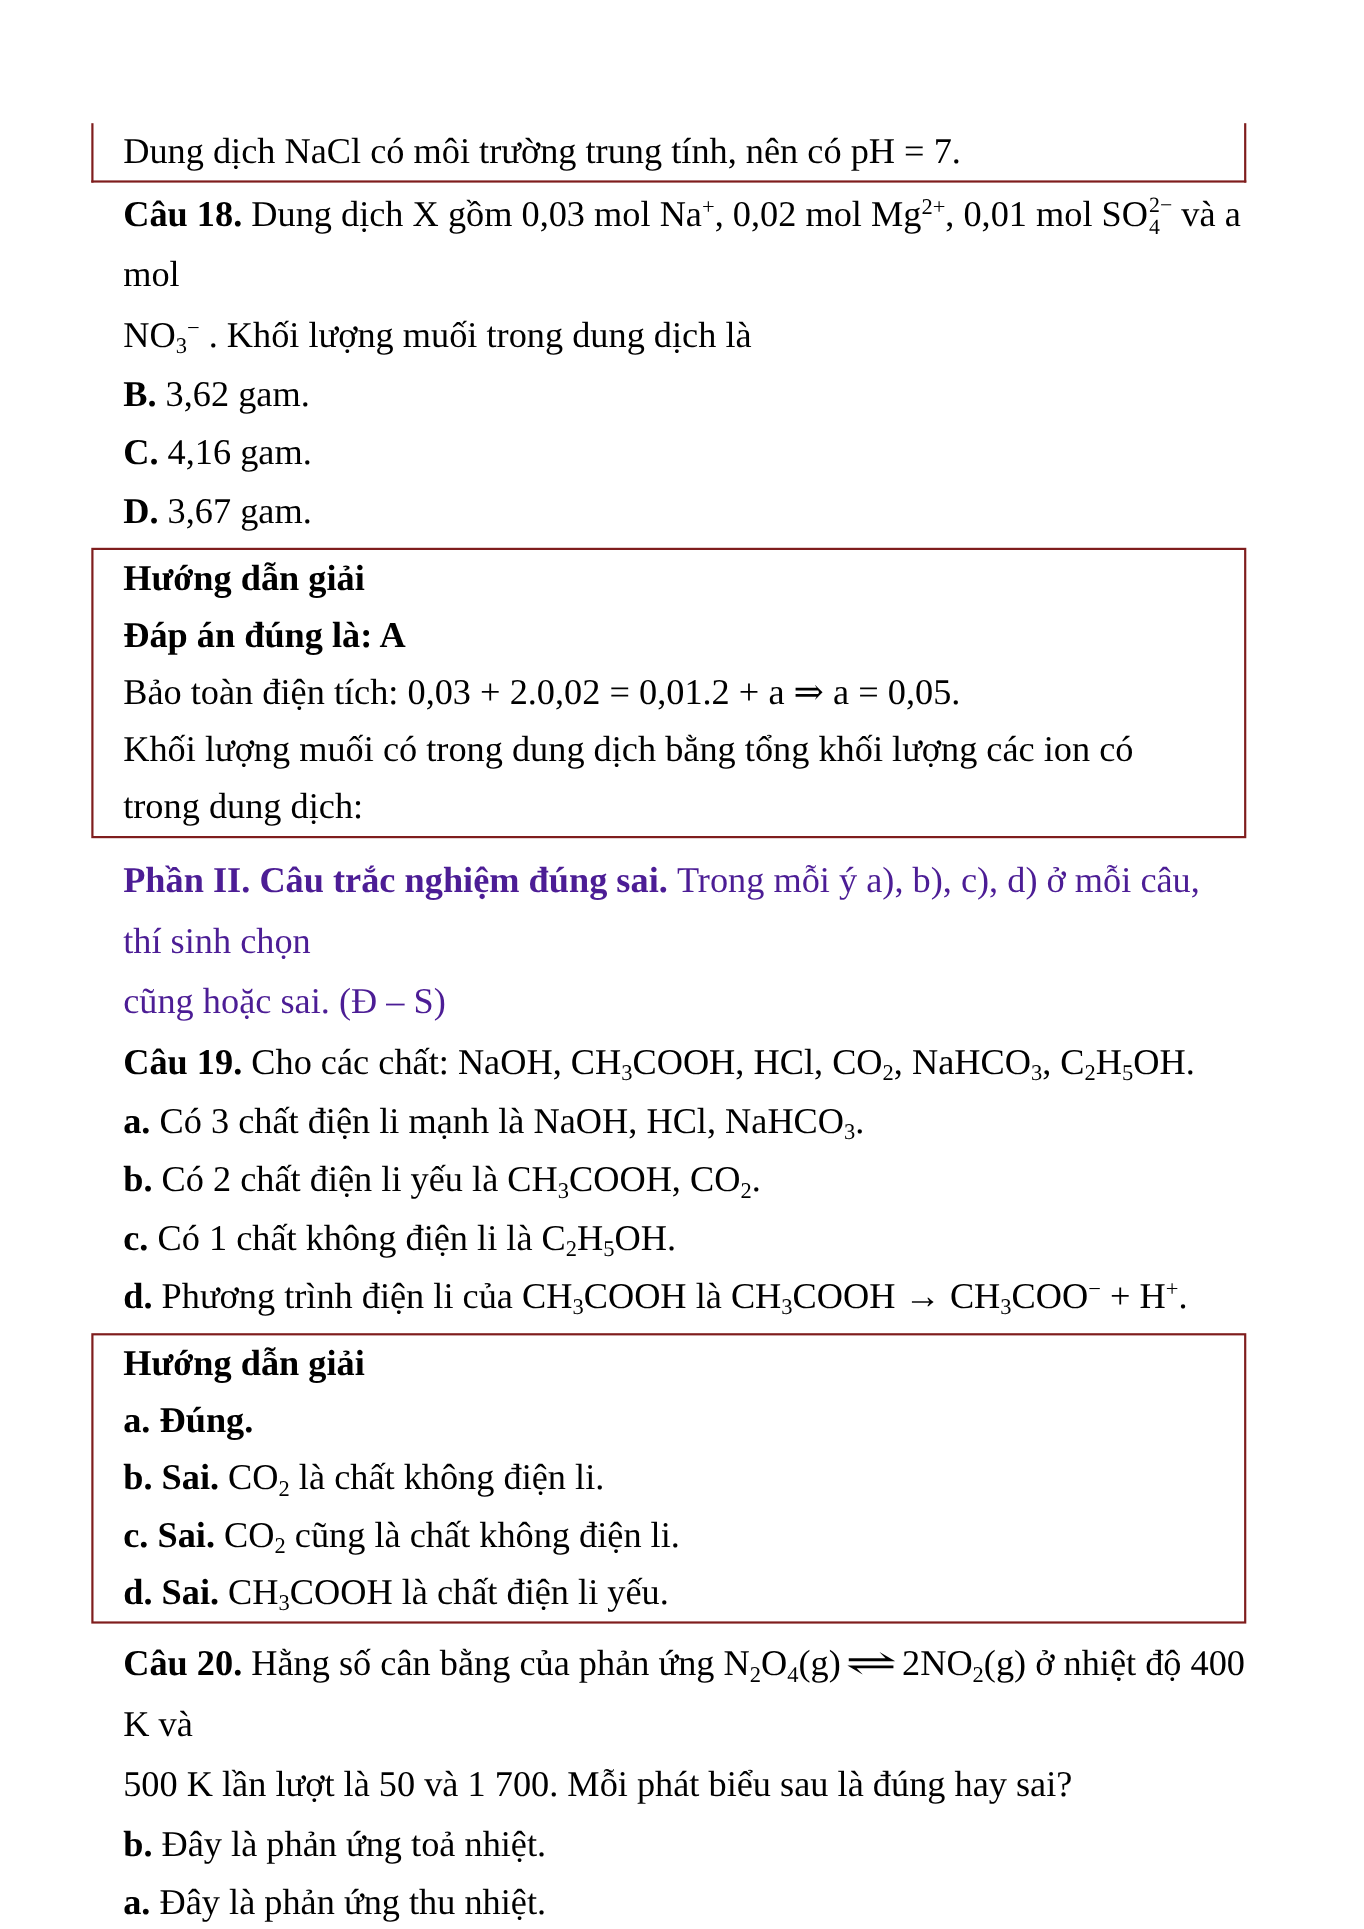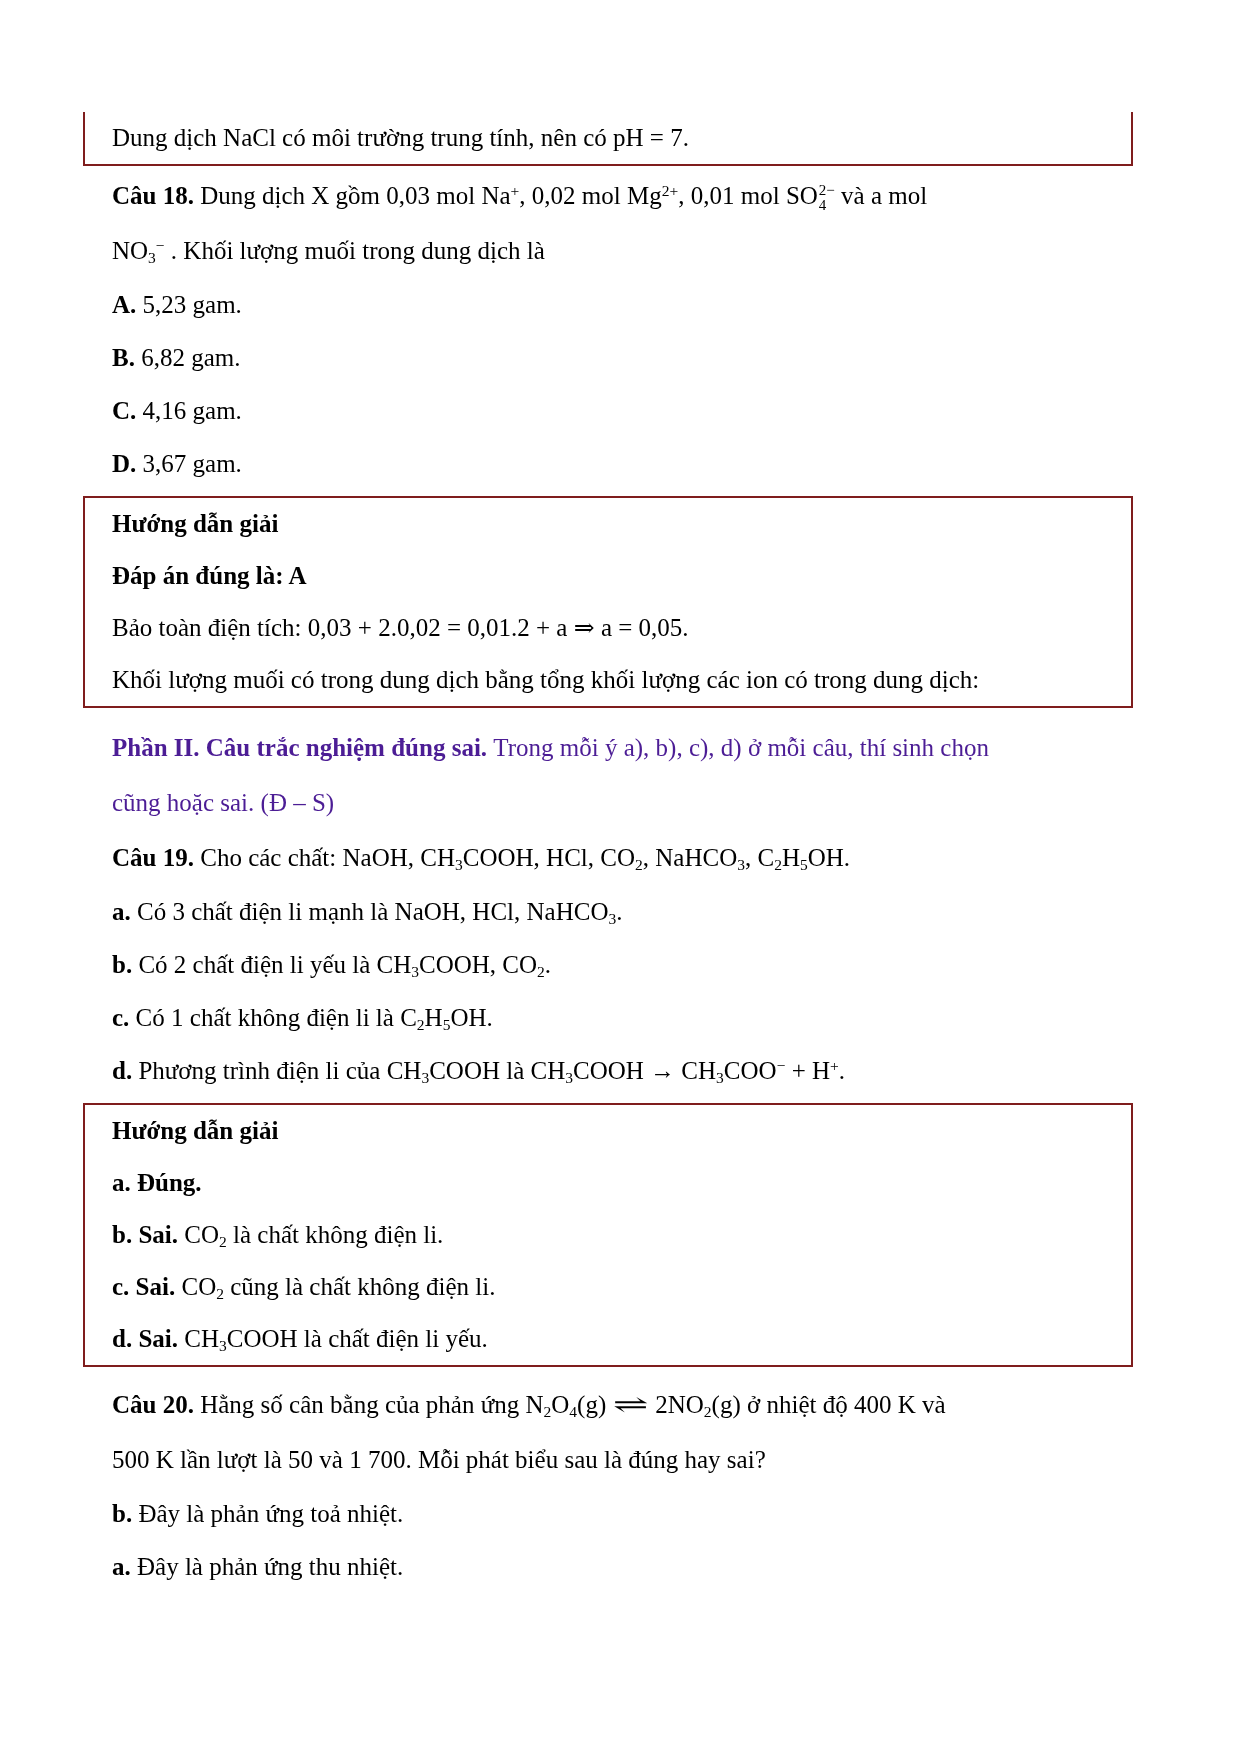--- a/index.html
+++ b/index.html
@@ -8,21 +8,21 @@
     padding: 0;
     background: #ffffff;
   }
   .page {
     position: relative;
     width: 1140px;
     height: 1754px;
     background: #ffffff;
     overflow: hidden;
     font-family: "Liberation Serif", "DejaVu Serif", serif;
-    font-size: 25px;
+    font-size: 33px;
     color: #000000;
   }
   .content {
     width: 1050px;
     margin-left: 83px;
     padding-top: 112px;
     box-sizing: border-box;
   }
   .para {
     margin: 0;
@@ -85,22 +85,21 @@
 <body>
 
 <div class="page">
   <div class="content">
 
     <div class="box carryover">
       <p class="line"><span class="seg-n">Dung dịch NaCl có môi trường trung tính, nên có pH = 7.</span></p>
     </div>
 
     <p class="para q18-block"><span class="seg-b">Câu 18.</span><span class="seg-n"> Dung dịch X gồm 0,03 mol Na</span><span class="seg-sup">+</span><span class="seg-n">, 0,02 mol Mg</span><span class="seg-sup">2+</span><span class="seg-n">, 0,01 mol SO</span><span class="seg-stack"><span class="st-top">2−</span><span class="st-bot">4</span></span><span class="seg-n"> và a mol</span><br><span class="seg-n">NO</span><span class="seg-sub">3</span><span class="seg-sup">−</span><span class="seg-n"> . Khối lượng muối trong dung dịch là</span></p>
-    <p class="para opt"><span class="seg-b">A.</span><span class="seg-n"> 5,23 gam.</span></p>
-    <p class="para opt"><span class="seg-b">B.</span><span class="seg-n"> 6,82 gam.</span></p>
+    <p class="para opt"><span class="seg-b">B.</span><span class="seg-n"> 3,62 gam.</span></p>
     <p class="para opt"><span class="seg-b">C.</span><span class="seg-n"> 4,16 gam.</span></p>
     <p class="para opt"><span class="seg-b">D.</span><span class="seg-n"> 3,67 gam.</span></p>
 
     <div class="box sol-box">
       <p class="line"><span class="seg-b">Hướng dẫn giải</span></p>
       <p class="line"><span class="seg-b">Đáp án đúng là: A</span></p>
       <p class="line"><span class="seg-n">Bảo toàn điện tích: 0,03 + 2.0,02 = 0,01.2 + a ⇒ a = 0,05.</span></p>
       <p class="line"><span class="seg-n">Khối lượng muối có trong dung dịch bằng tổng khối lượng các ion có trong dung dịch:</span></p>
     </div>
 

